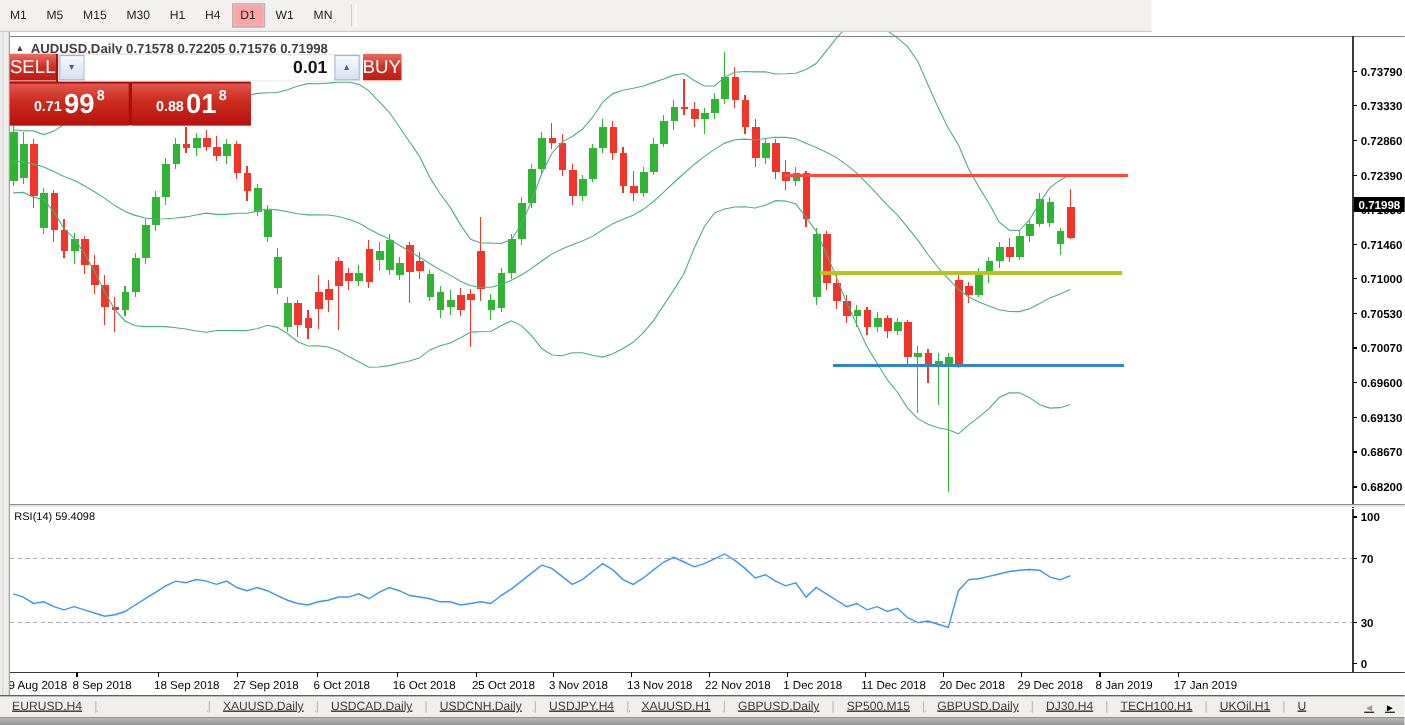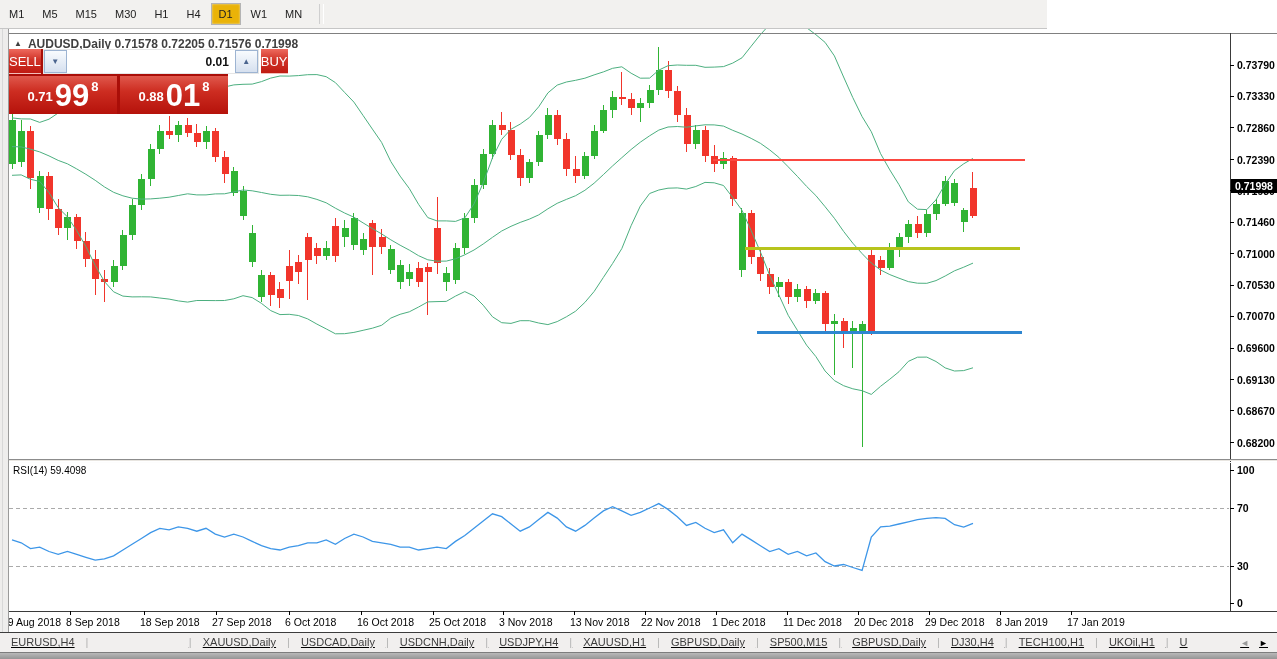--- a/index.html
+++ b/index.html
@@ -2,51 +2,51 @@
 <html><head>
 <meta charset="utf-8">
 <style>
   html,body{margin:0;padding:0;}
   body{width:1277px;height:659px;position:relative;overflow:hidden;background:#fff;
        font-family:"Liberation Sans",sans-serif;-webkit-font-smoothing:antialiased;}
   
   .toolbar{position:absolute;left:0;top:0;width:1047px;height:28px;background:#f2f1ef;
            border-bottom:1px solid #c6c6c6;display:flex;align-items:center;z-index:6;}
   .tf-btn{font-size:11px;color:#222;padding:4px 7px;margin:0 1px;border:1px solid transparent;cursor:default;}
-  .tf-btn.active{background:#eab308;border:1px solid #b4b4b4;box-shadow:inset 0 0 2px #dcdcdc;}
+  .tf-btn.active{background:#fca5a5;border:1px solid #b4b4b4;box-shadow:inset 0 0 2px #dcdcdc;}
   .tb-sep{width:3px;height:20px;margin-left:8px;border-left:1px solid #cfcfcf;border-right:1px solid #fff;}
   
   .gutter{position:absolute;left:0;top:28px;width:8px;height:604px;background:#eeedec;
           border-right:1px solid #9a9a9a;z-index:4;}
   .gutter::before{content:"";position:absolute;left:2px;top:0;bottom:0;width:1px;background:#d8d8d8;}
   
   #cv{position:absolute;left:0;top:0;z-index:1;shape-rendering:crispEdges;}
   #cv text{font-family:"Liberation Sans",sans-serif;shape-rendering:auto;}
   .smooth{shape-rendering:auto;}
   
   .chart-title{position:absolute;left:14px;top:37px;z-index:5;font-size:12px;font-weight:bold;color:#404040;}
   .chart-title .tri{font-size:8px;vertical-align:2px;margin-right:6px;}
   
   .trade-panel{position:absolute;left:9px;top:49px;width:219px;height:65px;background:#a90e08;z-index:5;
                display:flex;flex-direction:column;}
   .tp-row1{display:flex;height:25px;}
-  .tp-btn{width:57px;color:#fff;font-size:13px;display:flex;align-items:center;justify-content:center;
+  .tp-btn{width:57px;color:#fff;font-size:17px;display:flex;align-items:center;justify-content:center;
           background:linear-gradient(#ee6a5e 0%,#d03328 45%,#c01b12 100%);
           border-bottom:1px solid #f3beb9;cursor:pointer;}
   .vol-wrap{flex:1;display:flex;margin:0 2px;background:#fff;border:1px solid #e6e6e6;}
   .spin{width:21px;background:linear-gradient(#f8fbfe,#d6e0ef);border:1px solid #9db4d2;color:#4a648e;
         font-size:8px;display:flex;align-items:center;justify-content:center;cursor:pointer;}
-  .vol-field{flex:1;border:none;outline:none;text-align:right;padding-right:6px;font-size:12px;
+  .vol-field{flex:1;border:none;outline:none;text-align:right;padding-right:6px;font-size:16px;
              font-weight:bold;color:#111;font-family:"Liberation Sans",sans-serif;min-width:0;}
   .tp-row2{display:flex;flex:1;margin-top:2px;}
   .price-box{flex:1;color:#fff;display:flex;align-items:center;justify-content:center;cursor:pointer;
              background:linear-gradient(#e0584c 0%,#cd2d21 40%,#b5120b 100%);}
   .price-box + .price-box{margin-left:3px;}
   .pb-small{font-size:13px;font-weight:bold;align-self:flex-end;margin:0 2px 10px 0;}
-  .pb-big{font-size:31px;font-weight:bold;line-height:31px;}
+  .pb-big{font-size:25px;font-weight:bold;line-height:31px;}
   .pb-sup{font-size:13px;font-weight:bold;align-self:flex-start;margin:3px 0 0 2px;}
   
   .rsi-label{position:absolute;left:13px;top:465px;font-size:10px;color:#000;z-index:3;}
   
   .tabbar{position:absolute;left:0;top:632px;width:1277px;height:20px;background:#f1efee;
           border-top:1px solid #3c3c3c;display:flex;align-items:stretch;z-index:6;overflow:hidden;text-decoration:underline;}
   .tab{font-size:11px;color:#3d3d3d;padding:3px 11px 0 11px;white-space:nowrap;cursor:pointer;}
   .tab.active{background:#f9a8d4;border:1px solid #6e6e6e;border-bottom:none;color:#000;font-weight:bold;margin-top:40px;}
   .tab-sep{color:#b3b3b3;font-size:11px;padding-top:3px;}
   .tab-arrows{margin-left:auto;display:flex;align-items:center;padding-right:4px;}

